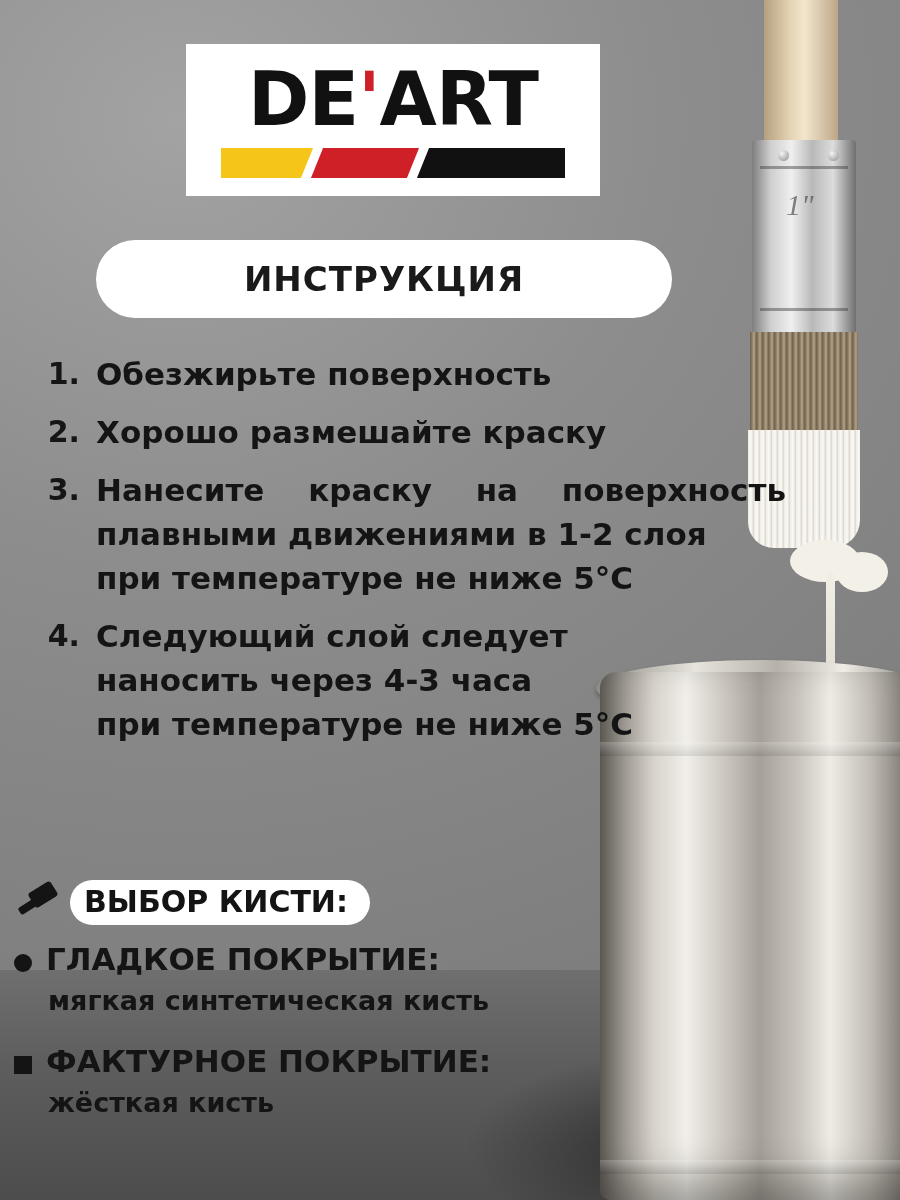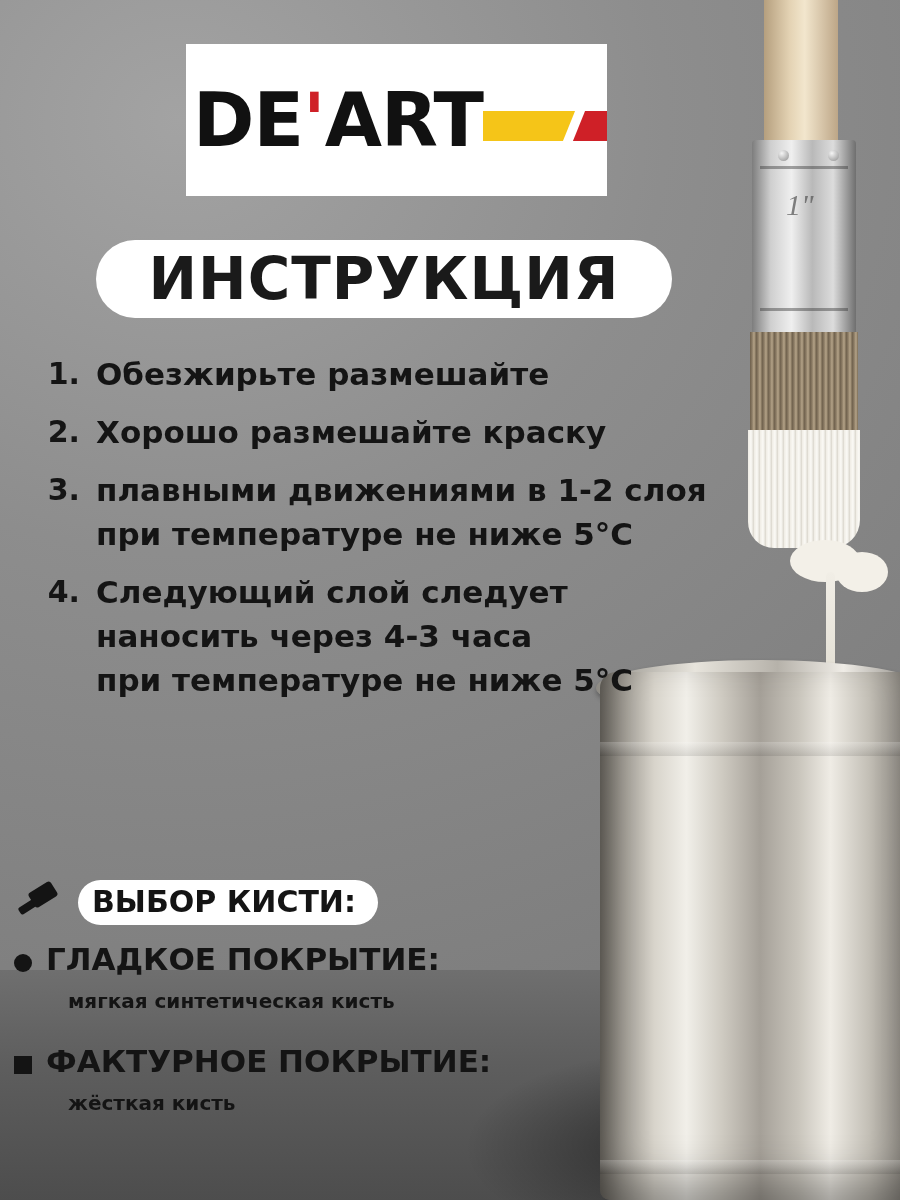--- a/index.html
+++ b/index.html
@@ -183,24 +183,23 @@
     inset: 0;
   }
   .logo-box {
     position: absolute;
     left: 186px;
     top: 44px;
     width: 414px;
     height: 152px;
     background: #ffffff;
     display: flex;
-    flex-direction: row;
+    flex-direction: column;
     justify-content: center;
     align-items: center;
-    padding-left: 7px;
   }
   .logo-word {
     font-size: 74px;
     font-weight: bold;
     letter-spacing: -1px;
     line-height: 1;
     color: #111111;
     font-family: "DejaVu Sans", sans-serif;
   }
   .logo-word .accent { color: #cf2027; }
@@ -227,21 +226,21 @@
     top: 240px;
     width: 576px;
     height: 78px;
     background: #ffffff;
     border-radius: 39px;
     display: flex;
     align-items: center;
     justify-content: center;
   }
   .title-pill .t {
-    font-size: 58px;
+    font-size: 34px;
     font-weight: bold;
     color: #1a1a1a;
     letter-spacing: 1px;
     font-family: "DejaVu Sans", sans-serif;
   }
 
   .steps {
     position: absolute;
     left: 14px;
     top: 352px;
@@ -277,21 +276,21 @@
     width: 690px;
   }
 
   .brush-head {
     position: absolute;
     left: 18px;
     top: 878px;
     height: 48px;
     display: flex;
     align-items: center;
-    gap: 18px;
+    gap: 10px;
   }
   .brush-head .pill {
     background: #ffffff;
     border-radius: 24px;
     padding: 4px 22px 6px 14px;
     font-size: 30px;
     font-weight: bold;
     color: #141414;
     font-family: "DejaVu Sans", sans-serif;
   }
@@ -341,22 +340,22 @@
     color: #141414;
   }
   .bullet-title {
     font-size: 31px;
     font-weight: bold;
     color: #141414;
     line-height: 42px;
     font-family: "DejaVu Sans", sans-serif;
   }
   .bullet-sub {
-    margin-left: 54px;
-    font-size: 20px;
+    margin-left: 34px;
+    font-size: 27px;
     font-weight: bold;
     color: #141414;
     line-height: 42px;
     font-family: "DejaVu Sans", sans-serif;
   }
   .sq {
     display: inline-block;
     width: 18px;
     height: 18px;
     background: #141414;
@@ -408,34 +407,35 @@
 
     <div class="title-pill">
       <div class="t">ИНСТРУКЦИЯ</div>
     </div>
 
     <div class="steps">
 
       <div class="step">
         <div class="step-num">1.</div>
         <div class="step-text">
-          <div>Обезжирьте размешайте</div>
+          <div>Обезжирьте поверхность</div>
         </div>
       </div>
 
       <div class="step">
         <div class="step-num">2.</div>
         <div class="step-text">
           <div>Хорошо размешайте краску</div>
         </div>
       </div>
 
       <div class="step">
         <div class="step-num">3.</div>
         <div class="step-text">
+          <span class="just">Нанесите краску на поверхность</span>
           <div>плавными движениями в 1-2 слоя</div>
           <div>при температуре не ниже 5°C</div>
         </div>
       </div>
 
       <div class="step">
         <div class="step-num">4.</div>
         <div class="step-text">
           <div>Следующий слой следует</div>
           <div>наносить через 4-3 часа</div>

